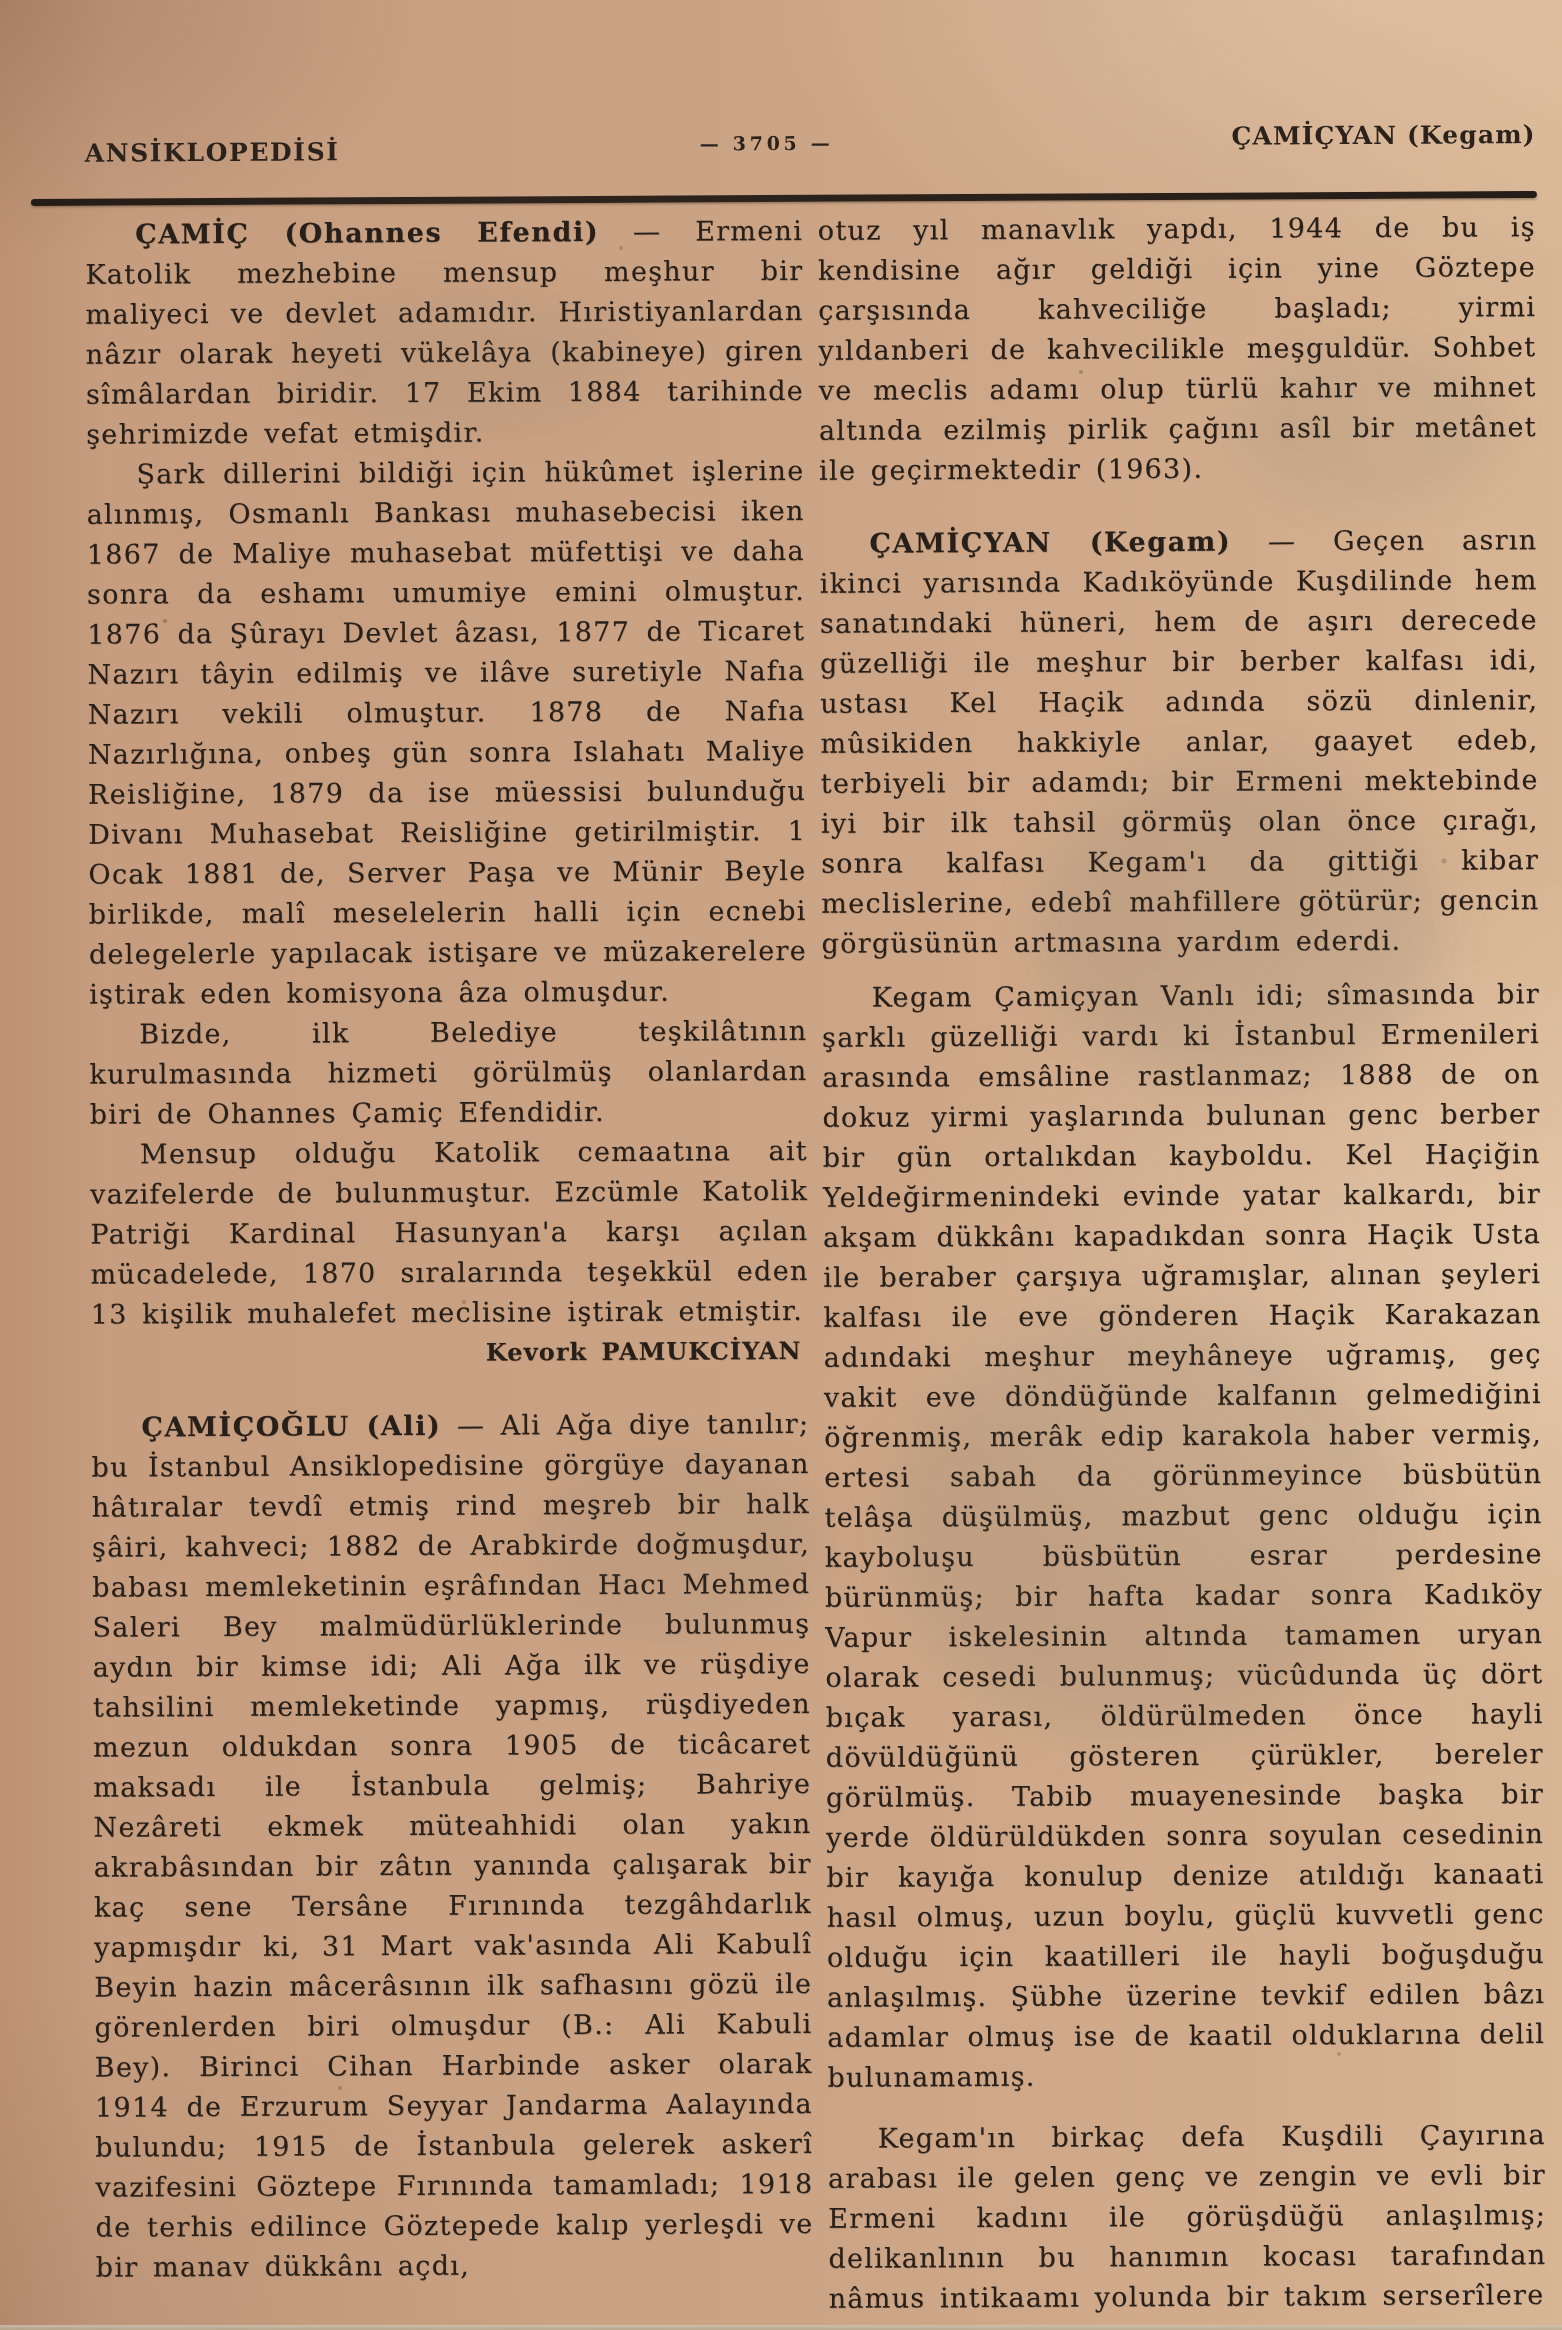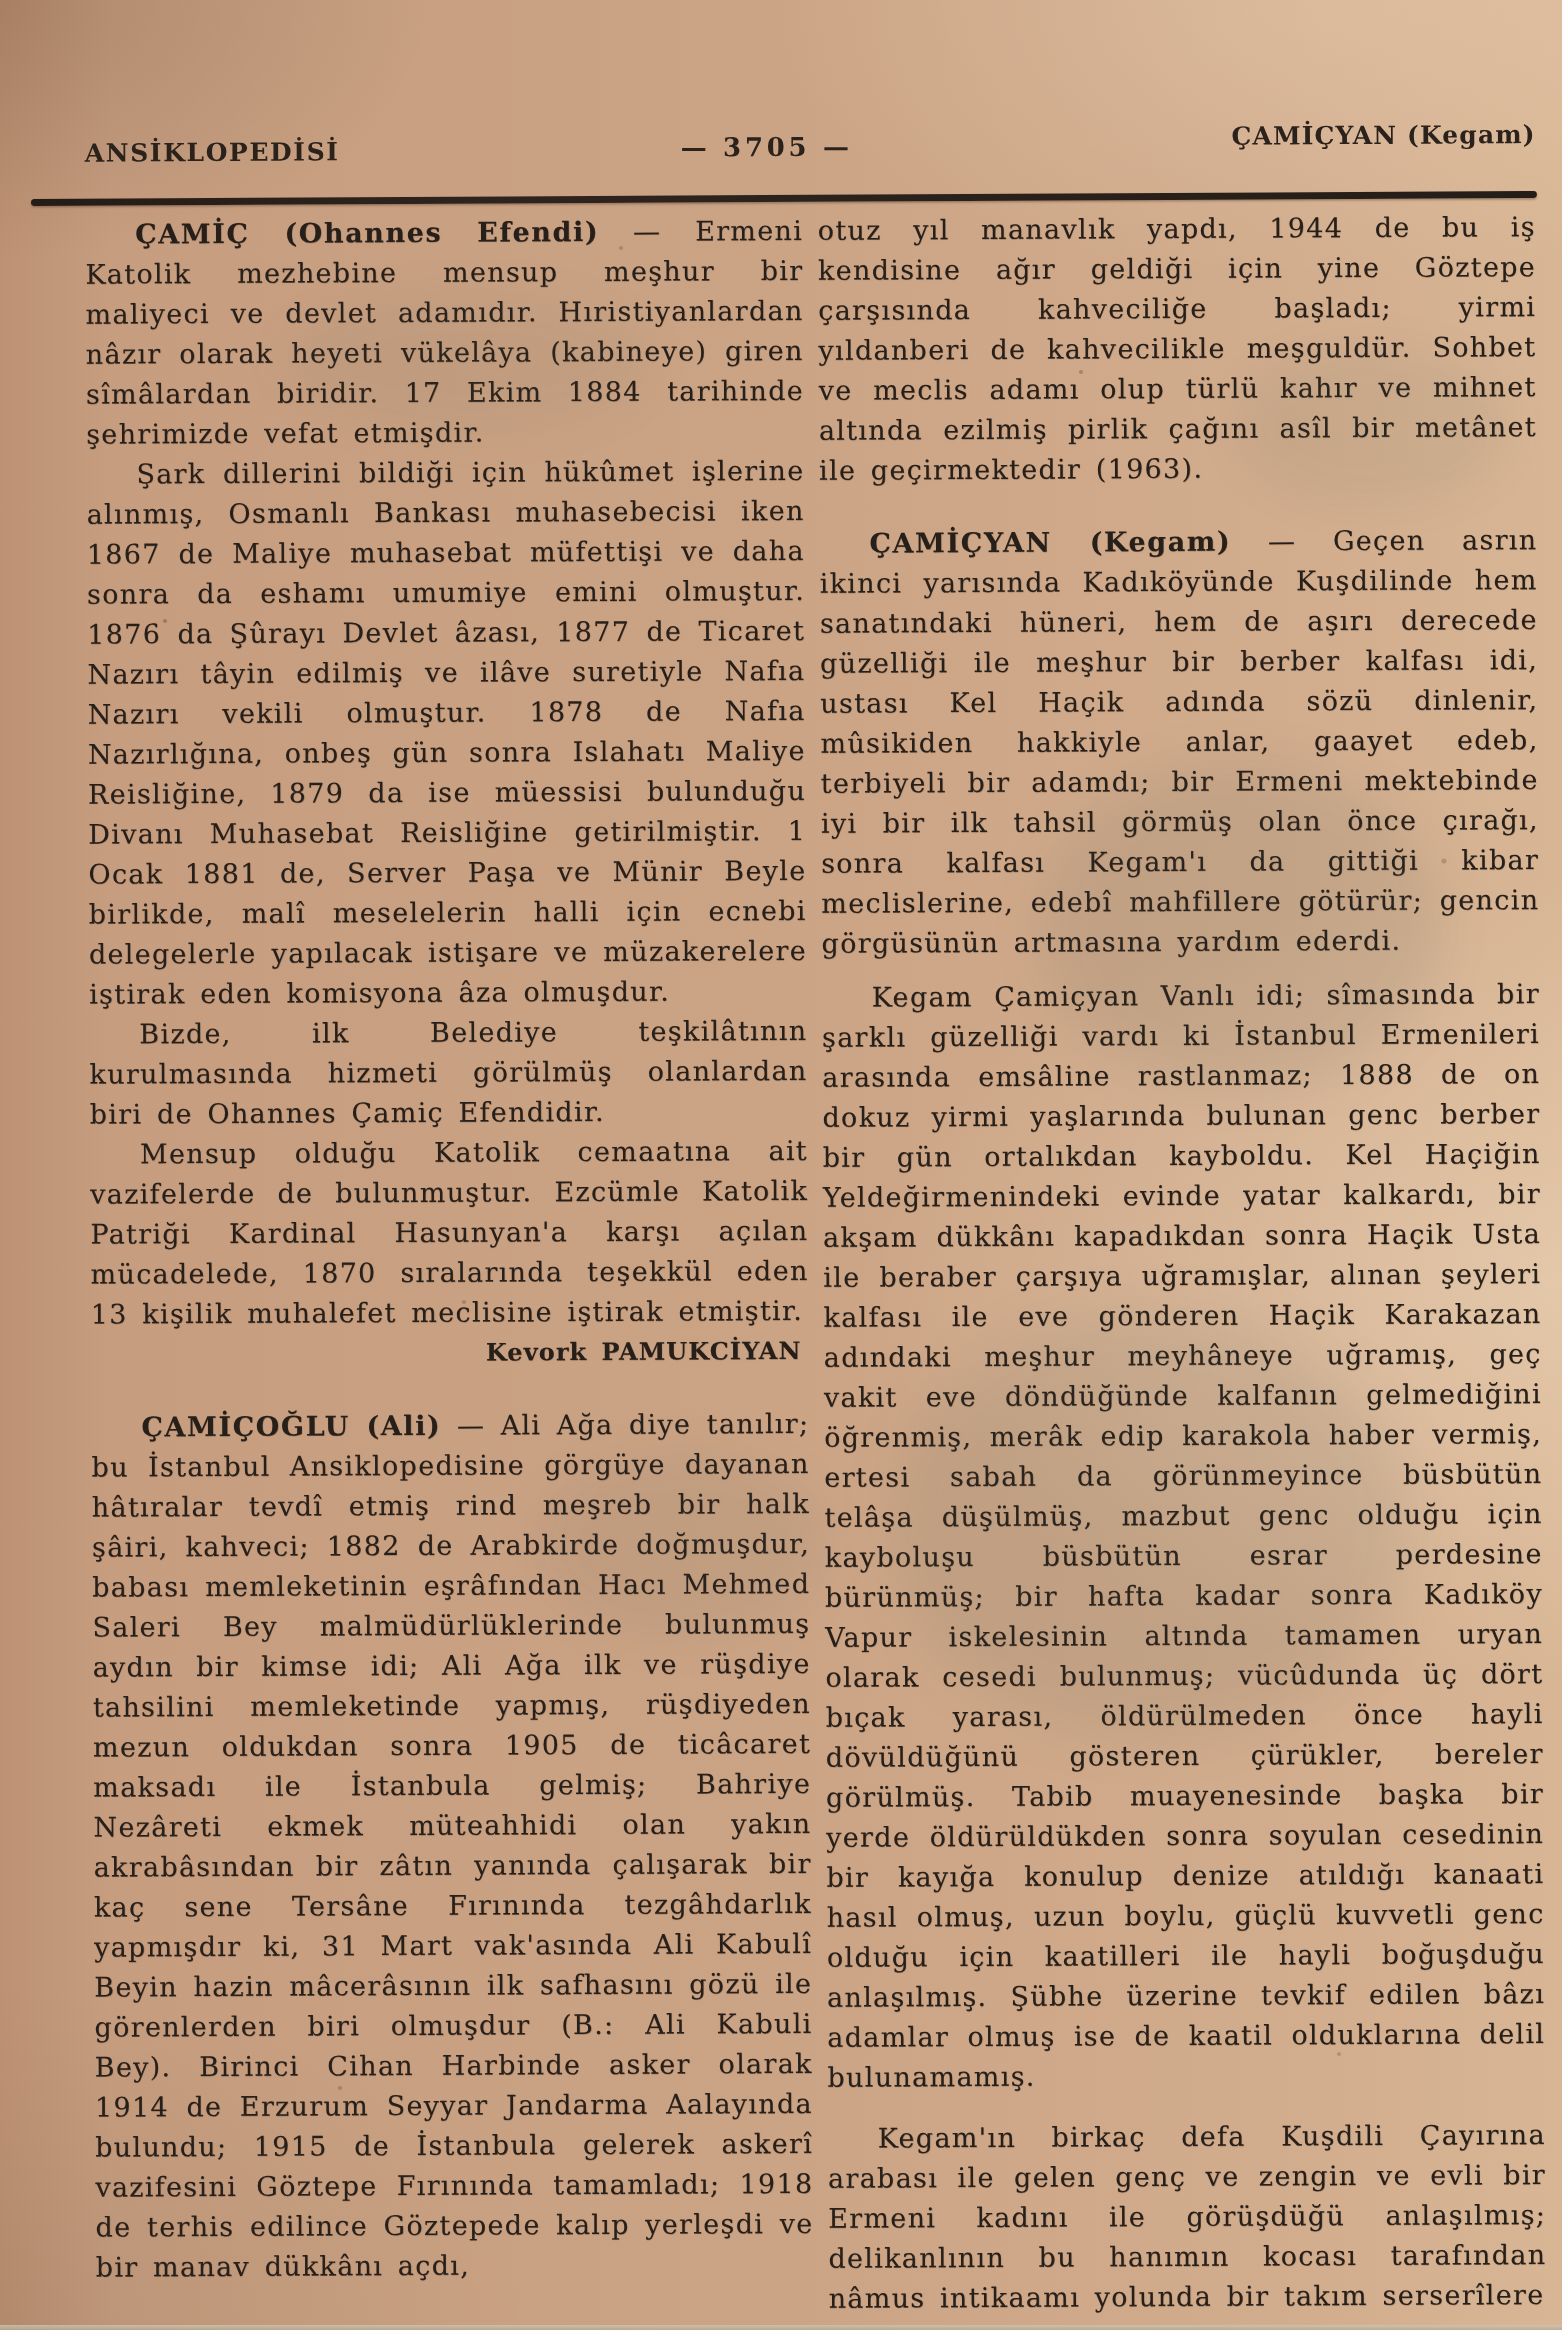--- a/index.html
+++ b/index.html
@@ -17,21 +17,21 @@
       radial-gradient(789px 473px at 0% 0%, rgba(84,52,35,0.20), transparent 55%),
       radial-gradient(894px 578px at 0% 100%, rgba(90,60,40,0.10), transparent 60%),
       linear-gradient(90deg, #bd9274 0%, #c69d7f 7%, #cba485 50%, #d1ac8d 82%, #d8b695 100%);
   }
   .skew{position:absolute;inset:0;transform:rotate(-0.3deg);}
   .pagehead{
     position:absolute;left:90px;right:22px;top:130px;height:42px;
     color:#2b221c;font-weight:bold;
   }
   .ph-left{position:absolute;left:0;top:5.3px;font-size:25px;letter-spacing:1.6px;}
-  .ph-center{position:absolute;left:47%;transform:translateX(-50%);top:2.1px;font-size:26px;letter-spacing:3.7px;}
+  .ph-center{position:absolute;left:47%;transform:translateX(-50%);top:2.1px;font-size:19px;letter-spacing:3.7px;}
   .ph-right{position:absolute;right:0;top:-6.3px;font-size:25px;letter-spacing:1.1px;}
   .rule{
     position:absolute;left:36px;top:195px;width:1506px;height:6.8px;
     background:linear-gradient(90deg,#241c16,#2e241d 30%,#251d17);
     border-radius:3.7px;
     box-shadow:0 1.6px 2.1px rgba(70,45,28,0.35);
   }
   .columns{
     position:absolute;left:90px;top:211px;width:1451px;
     display:flex;gap:14.7px;

